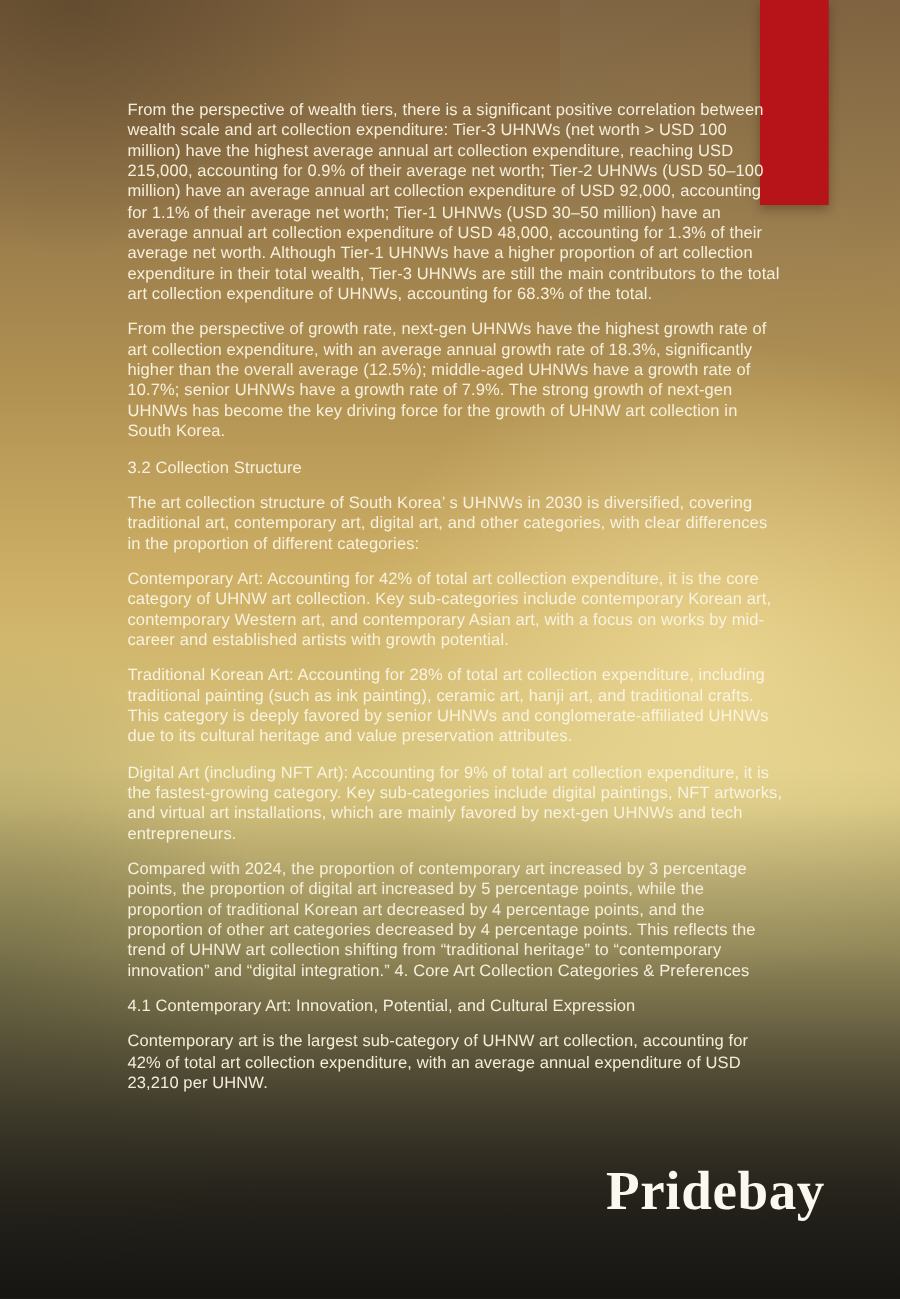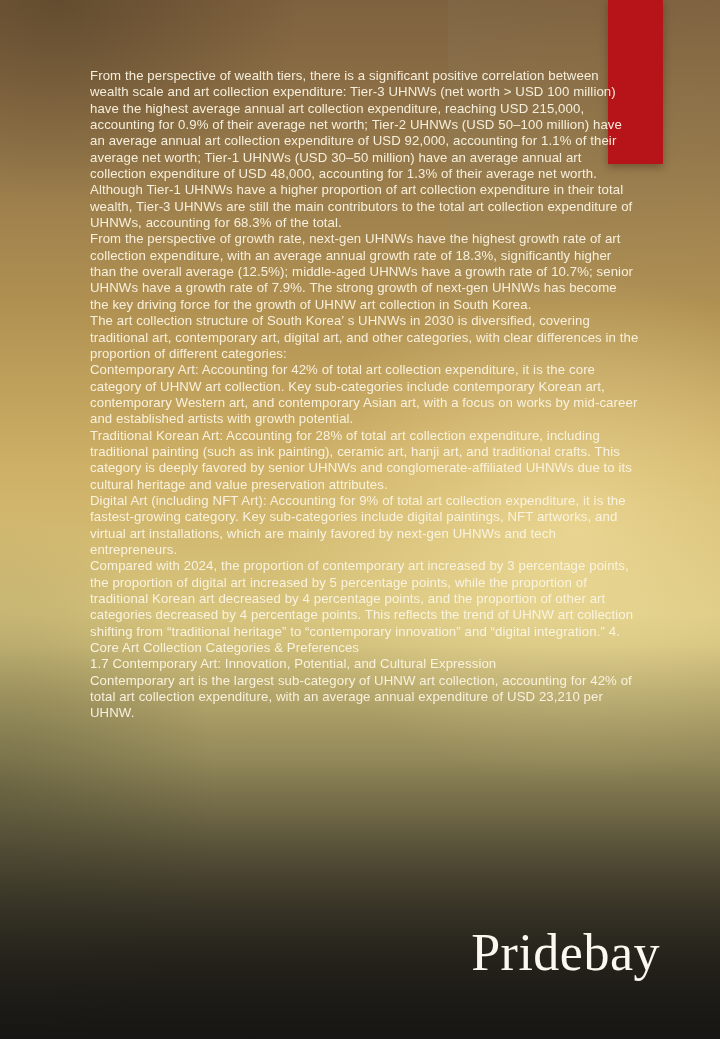--- a/index.html
+++ b/index.html
@@ -76,54 +76,55 @@
     left: 90px;
     top: 68px;
     width: 549px;
     color: var(--body-text, rgba(252,246,228,0.95));
     font-size: 13.2px;
     line-height: 16.35px;
     letter-spacing: 0.1px;
   }
 
   .text-column p {
-    margin: 0;
+    margin: 12px;
     padding: 0;
   }
 
   .brand-logo {
     position: absolute;
     right: 60px;
     top: 922px;
     height: 62px;
     line-height: 62px;
     font-family: "Liberation Serif", "DejaVu Serif", serif;
-    font-size: 52px;
-    font-weight: 400;
+    font-size: 44px;
+    font-weight: 700;
     color: var(--logo, #fbf8ef);
     letter-spacing: 0.5px;
     white-space: nowrap;
   }
 </style>
 </head>
 <body>
 
 <div class="page">
 
   <div class="sheen-band"></div>
 
   <div class="accent-bar"></div>
 
   <div class="text-column">
     <p>From the perspective of wealth tiers, there is a significant positive correlation between wealth scale and art collection expenditure: Tier-3 UHNWs (net worth &gt; USD 100 million) have the highest average annual art collection expenditure, reaching USD 215,000, accounting for 0.9% of their average net worth; Tier-2 UHNWs (USD 50–100 million) have an average annual art collection expenditure of USD 92,000, accounting for 1.1% of their average net worth; Tier-1 UHNWs (USD 30–50 million) have an average annual art collection expenditure of USD 48,000, accounting for 1.3% of their average net worth. Although Tier-1 UHNWs have a higher proportion of art collection expenditure in their total wealth, Tier-3 UHNWs are still the main contributors to the total art collection expenditure of UHNWs, accounting for 68.3% of the total.</p>
     <p>From the perspective of growth rate, next-gen UHNWs have the highest growth rate of art collection expenditure, with an average annual growth rate of 18.3%, significantly higher than the overall average (12.5%); middle-aged UHNWs have a growth rate of 10.7%; senior UHNWs have a growth rate of 7.9%. The strong growth of next-gen UHNWs has become the key driving force for the growth of UHNW art collection in South Korea.</p>
+    <p>3.2 Collection Structure</p>
     <p>The art collection structure of South Korea’ s UHNWs in 2030 is diversified, covering traditional art, contemporary art, digital art, and other categories, with clear differences in the proportion of different categories:</p>
     <p>Contemporary Art: Accounting for 42% of total art collection expenditure, it is the core category of UHNW art collection. Key sub-categories include contemporary Korean art, contemporary Western art, and contemporary Asian art, with a focus on works by mid-career and established artists with growth potential.</p>
     <p>Traditional Korean Art: Accounting for 28% of total art collection expenditure, including traditional painting (such as ink painting), ceramic art, hanji art, and traditional crafts. This category is deeply favored by senior UHNWs and conglomerate-affiliated UHNWs due to its cultural heritage and value preservation attributes.</p>
     <p>Digital Art (including NFT Art): Accounting for 9% of total art collection expenditure, it is the fastest-growing category. Key sub-categories include digital paintings, NFT artworks, and virtual art installations, which are mainly favored by next-gen UHNWs and tech entrepreneurs.</p>
     <p>Compared with 2024, the proportion of contemporary art increased by 3 percentage points, the proportion of digital art increased by 5 percentage points, while the proportion of traditional Korean art decreased by 4 percentage points, and the proportion of other art categories decreased by 4 percentage points. This reflects the trend of UHNW art collection shifting from “traditional heritage” to “contemporary innovation” and “digital integration.” 4. Core Art Collection Categories &amp; Preferences</p>
-    <p>1.7 Contemporary Art: Innovation, Potential, and Cultural Expression</p>
+    <p>4.1 Contemporary Art: Innovation, Potential, and Cultural Expression</p>
     <p>Contemporary art is the largest sub-category of UHNW art collection, accounting for 42% of total art collection expenditure, with an average annual expenditure of USD 23,210 per UHNW.</p>
   </div>
 
   <div class="brand-logo">Pridebay</div>
 
 </div>
 
 </body></html>

